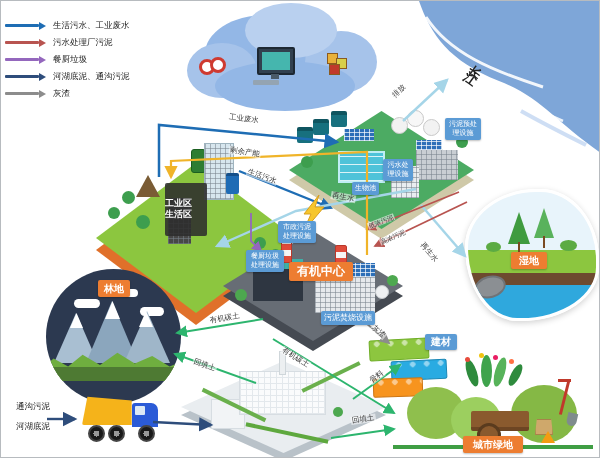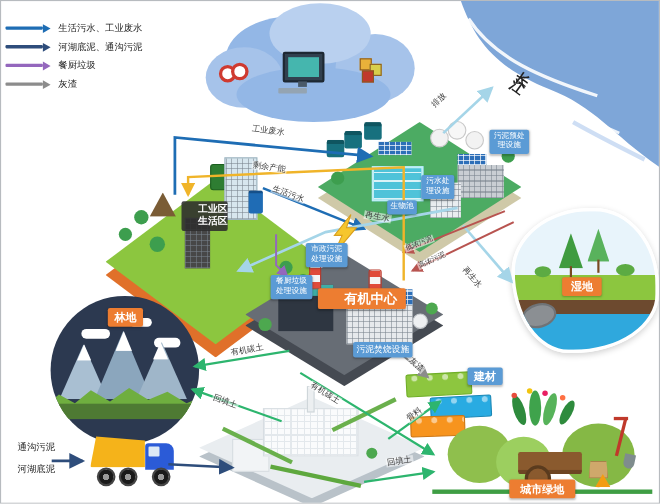--- a/index.html
+++ b/index.html
@@ -63,31 +63,38 @@
   <div class="legend">
     <div class="lrow">
       <span class="larrow">
           <span class="lline" style="background-color: rgb(30, 109, 180);"></span>
           <span class="lhead" style="border-left-color: rgb(30, 109, 180);"></span>
         </span>
       <span class="llab">生活污水、工业废水</span>
       </div>
     <div class="lrow">
       <span class="larrow">
+          <span class="lline" style="background-color: rgb(184, 84, 80);"></span>
+          <span class="lhead" style="border-left-color: rgb(184, 84, 80);"></span>
+        </span>
+      <span class="llab">污水处理厂污泥</span>
+      </div>
+    <div class="lrow">
+      <span class="larrow">
+          <span class="lline" style="background-color: rgb(148, 103, 189);"></span>
+          <span class="lhead" style="border-left-color: rgb(148, 103, 189);"></span>
+        </span>
+      <span class="llab">餐厨垃圾</span>
+      </div>
+    <div class="lrow">
+      <span class="larrow">
           <span class="lline" style="background-color: rgb(46, 77, 123);"></span>
           <span class="lhead" style="border-left-color: rgb(46, 77, 123);"></span>
         </span>
       <span class="llab">河湖底泥、通沟污泥</span>
-      </div>
-    <div class="lrow">
-      <span class="larrow">
-          <span class="lline" style="background-color: rgb(148, 103, 189);"></span>
-          <span class="lhead" style="border-left-color: rgb(148, 103, 189);"></span>
-        </span>
-      <span class="llab">餐厨垃圾</span>
       </div>
     <div class="lrow">
       <span class="larrow">
           <span class="lline" style="background-color: rgb(140, 140, 140);"></span>
           <span class="lhead" style="border-left-color: rgb(140, 140, 140);"></span>
         </span>
       <span class="llab">灰渣</span>
       </div>
   </div>
 
@@ -299,30 +306,30 @@
   <div class="fl" style="left:379px;top:238px;transform:rotate(-24deg);font-size:6.5px;">高浓污泥</div>
   <div class="fl" style="left:208px;top:316px;transform:rotate(-10deg);">有机碳土</div>
   <div class="fl" style="left:192px;top:356px;transform:rotate(20deg);">回填土</div>
   <div class="fl" style="left:281px;top:344px;transform:rotate(32deg);">有机碳土</div>
   <div class="fl" style="left:350px;top:416px;transform:rotate(-8deg);">回填土</div>
   <div class="fl" style="left:369px;top:377px;transform:rotate(-37deg);">骨料</div>
   <div class="fl" style="left:371px;top:321px;transform:rotate(41deg);">灰渣</div>
   <div class="fl flb" style="left:14px;top:401px;">通沟污泥</div>
   <div class="fl flb" style="left:14px;top:421px;">河湖底泥</div>
 
-  <div class="abs" style="left:164px;top:182px;width:42px;background:rgba(45,45,45,.88);border-radius:2px;color:#fff;font-weight:bold;font-size:9px;line-height:1.25;text-align:right;padding:2px 0;z-index:9;">
+  <div class="abs" style="left:164px;top:182px;width:42px;background:rgba(45,45,45,.88);border-radius:2px;color:#fff;font-weight:bold;font-size:9px;line-height:1.25;text-align:left;padding:15px 0;z-index:9;">
     <span style="display:block;">工业区</span>
     <span style="display:block;">生活区</span>
   </div>
 
   <div class="fac" style="left: 382px; top: 158px; width: 24px; background-color: rgb(91, 155, 213);">污水处理设施</div>
   <div class="fac" style="left: 351px; top: 181px; white-space: nowrap; background-color: rgb(91, 155, 213);">生物池</div>
   <div class="fac" style="left: 444px; top: 117px; width: 30px; background-color: rgb(91, 155, 213);">污泥预处理设施</div>
 
-  <div class="zlab" style="left: 288px; top: 261px; width: 64px; height: 19px; font-size: 12px; background-color: rgb(237, 125, 49); padding-left: 16px;">有机中心</div>
+  <div class="zlab" style="left: 288px; top: 261px; width: 64px; height: 19px; font-size: 12px; background-color: rgb(237, 125, 49);">有机中心</div>
   <div class="fac" style="left: 277px; top: 220px; width: 32px; background-color: rgb(91, 155, 213);">市政污泥处理设施</div>
   <div class="fac" style="left: 245px; top: 249px; width: 32px; background-color: rgb(91, 155, 213);">餐厨垃圾处理设施</div>
   <div class="fac" style="left: 320px; top: 310px; white-space: nowrap; font-size: 8px; background-color: rgb(91, 155, 213);">污泥焚烧设施</div>
 
 
   <div class="zlab" style="left: 510px; top: 251px; width: 36px; height: 17px; font-size: 10px; background-color: rgb(237, 125, 49);">湿地</div>
   <div class="zlab" style="left: 97px; top: 279px; width: 32px; height: 17px; font-size: 10px; background-color: rgb(237, 125, 49);">林地</div>
   <div class="zlab" style="left: 424px; top: 333px; width: 32px; height: 16px; font-size: 10px; background-color: rgb(91, 155, 213);">建材</div>
   <div class="zlab" style="left: 462px; top: 435px; width: 60px; height: 17px; font-size: 10px; background-color: rgb(237, 125, 49);">城市绿地</div>
 

